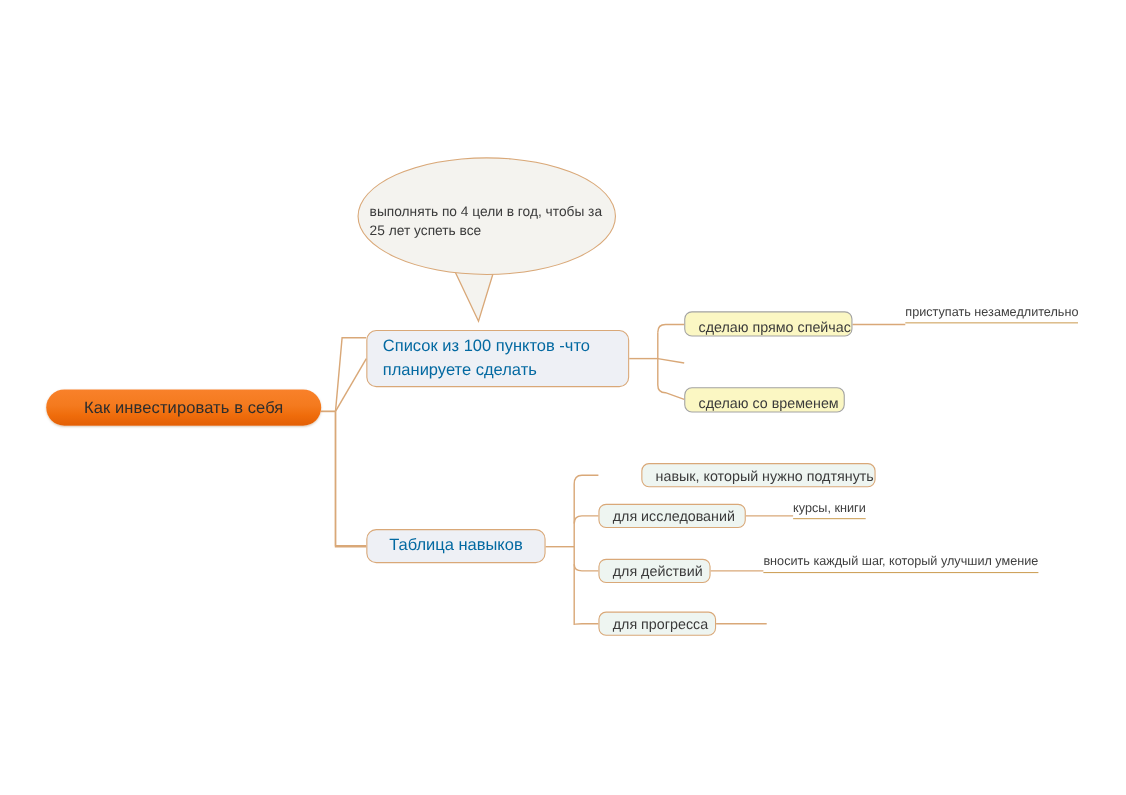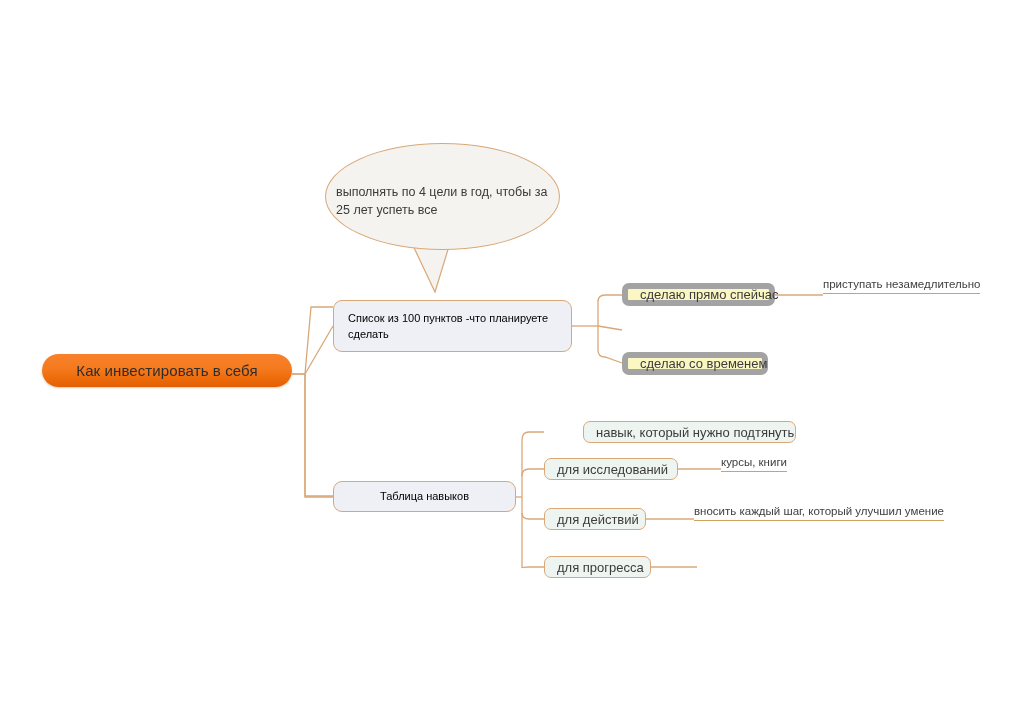--- a/index.html
+++ b/index.html
@@ -55,47 +55,47 @@
   
   .branch-box {
     position: absolute;
     box-sizing: border-box;
     background: #eef0f5;
     border: 1px solid #d9a878;
     border-radius: 9px;
     display: flex;
     align-items: center;
     padding: 0 14px;
-    color: #000000;
-    font-size: 11px;
+    color: #0369a1;
+    font-size: 15px;
     line-height: 1.5;
   }
   #branch-list {
     left: 333px;
     top: 300px;
     width: 239px;
     height: 52px;
   }
   #branch-skills {
     left: 333px;
     top: 481px;
-    width: 183px;
+    width: 163px;
     height: 31px;
     justify-content: center;
   }
 
   
   .yellow-box {
     position: absolute;
     box-sizing: border-box;
     background: #fbf7c3;
-    border: 6px solid #a3a3a3;
+    border: 1px solid #a3a3a3;
     border-radius: 7px;
     display: flex;
-    align-items: center;
+    align-items: flex-end;
     padding: 0 12px;
     font-size: 13px;
     color: #3b3b3b;
     white-space: nowrap;
   }
   #yb-0 { left: 622px; top: 283px; width: 153px; height: 23px; }
   #yb-1 { left: 622px; top: 318px; width: 249px; height: 23px; }
   #yb-2 { left: 622px; top: 352px; width: 146px; height: 23px; }
 
   

